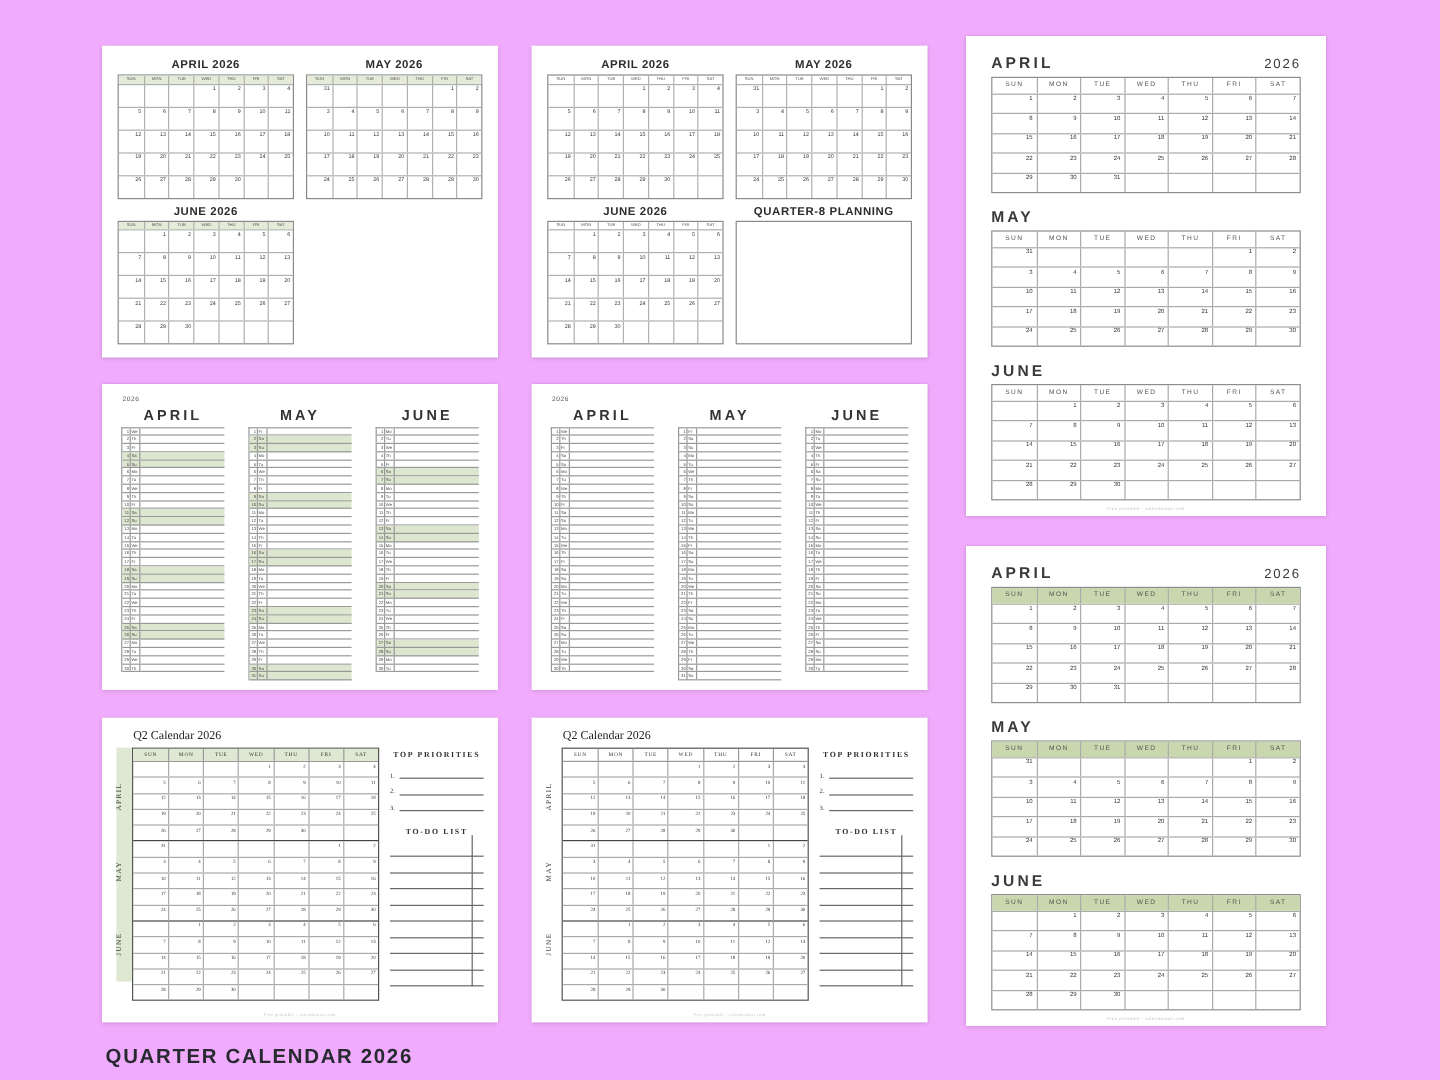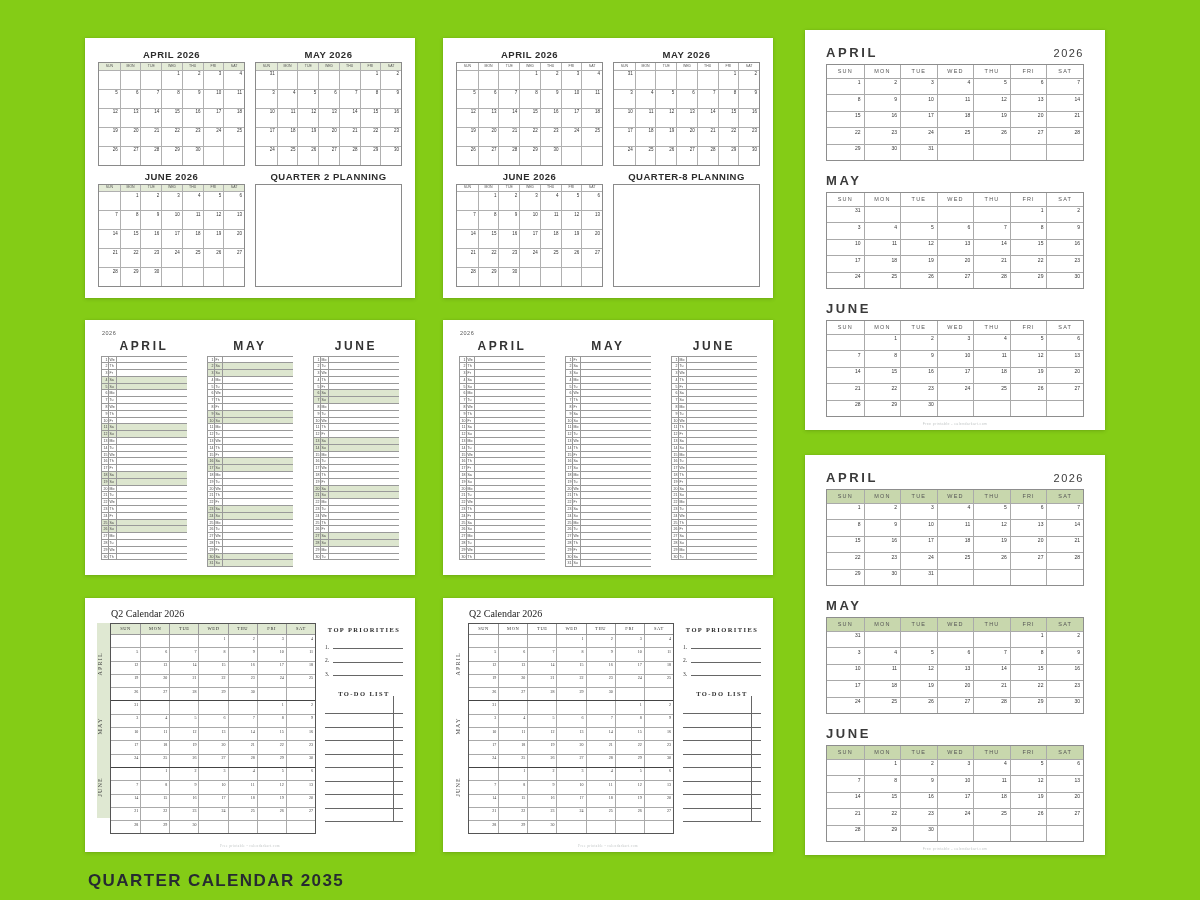--- a/index.html
+++ b/index.html
@@ -1,17 +1,17 @@
 <!DOCTYPE html>
 <html><head>
 <meta charset="utf-8">
 <style>
   html,body{margin:0;padding:0;}
   body{font-family:"Liberation Sans",sans-serif;}
-  #stage{position:relative;width:1200px;height:900px;background:#84cc16;overflow:hidden;}
+  #stage{position:relative;width:1200px;height:900px;background:#f0abfc;overflow:hidden;}
 
   .card{position:absolute;background:#ffffff;box-shadow:0 1px 4px rgba(0,0,0,.16),0 0 1px rgba(0,0,0,.12);overflow:hidden;}
   .pos-a1{left:85px;top:38px;width:330px;height:260px;}
   .pos-b1{left:443px;top:38px;width:330px;height:260px;}
   .pos-c1{left:805px;top:30px;width:300px;height:400px;}
   .pos-a2{left:85px;top:320px;width:330px;height:255px;}
   .pos-b2{left:443px;top:320px;width:330px;height:255px;}
   .pos-c2{left:805px;top:455px;width:300px;height:400px;}
   .pos-a3{left:85px;top:598px;width:330px;height:254px;}
   .pos-b3{left:443px;top:598px;width:330px;height:254px;}
@@ -267,24 +267,20 @@
             <div class="cell">28</div>
             <div class="cell">29</div>
             <div class="cell">30</div>
             <div class="cell"></div>
             <div class="cell"></div>
             <div class="cell"></div>
             <div class="cell"></div>
           </div>
         </div>
     </div>
-    <div class="q">
-      <div class="mtitle">QUARTER 2 PLANNING</div>
-      <div class="planbox"></div>
-    </div>
   </div>
 
   <div class="card quad pos-b1">
     <div class="q">
       <div class="mtitle">APRIL 2026</div>
       <div class="minical">
           <div class="hrow">
             <div class="hcell">SUN</div>
             <div class="hcell">MON</div>
             <div class="hcell">TUE</div>
@@ -2161,14 +2157,14 @@
             <div class="tline"></div>
             <div class="tline"></div>
             <div class="tline"></div>
             <div class="tline"></div>
           </div>
       </div>
     </div>
     <div class="cardfoot">Free printable - calendarkart.com</div>
   </div>
 
-  <div class="pagetitle">QUARTER CALENDAR 2035</div>
+  <div class="pagetitle">QUARTER CALENDAR 2026</div>
 </div>
 
 </body></html>

